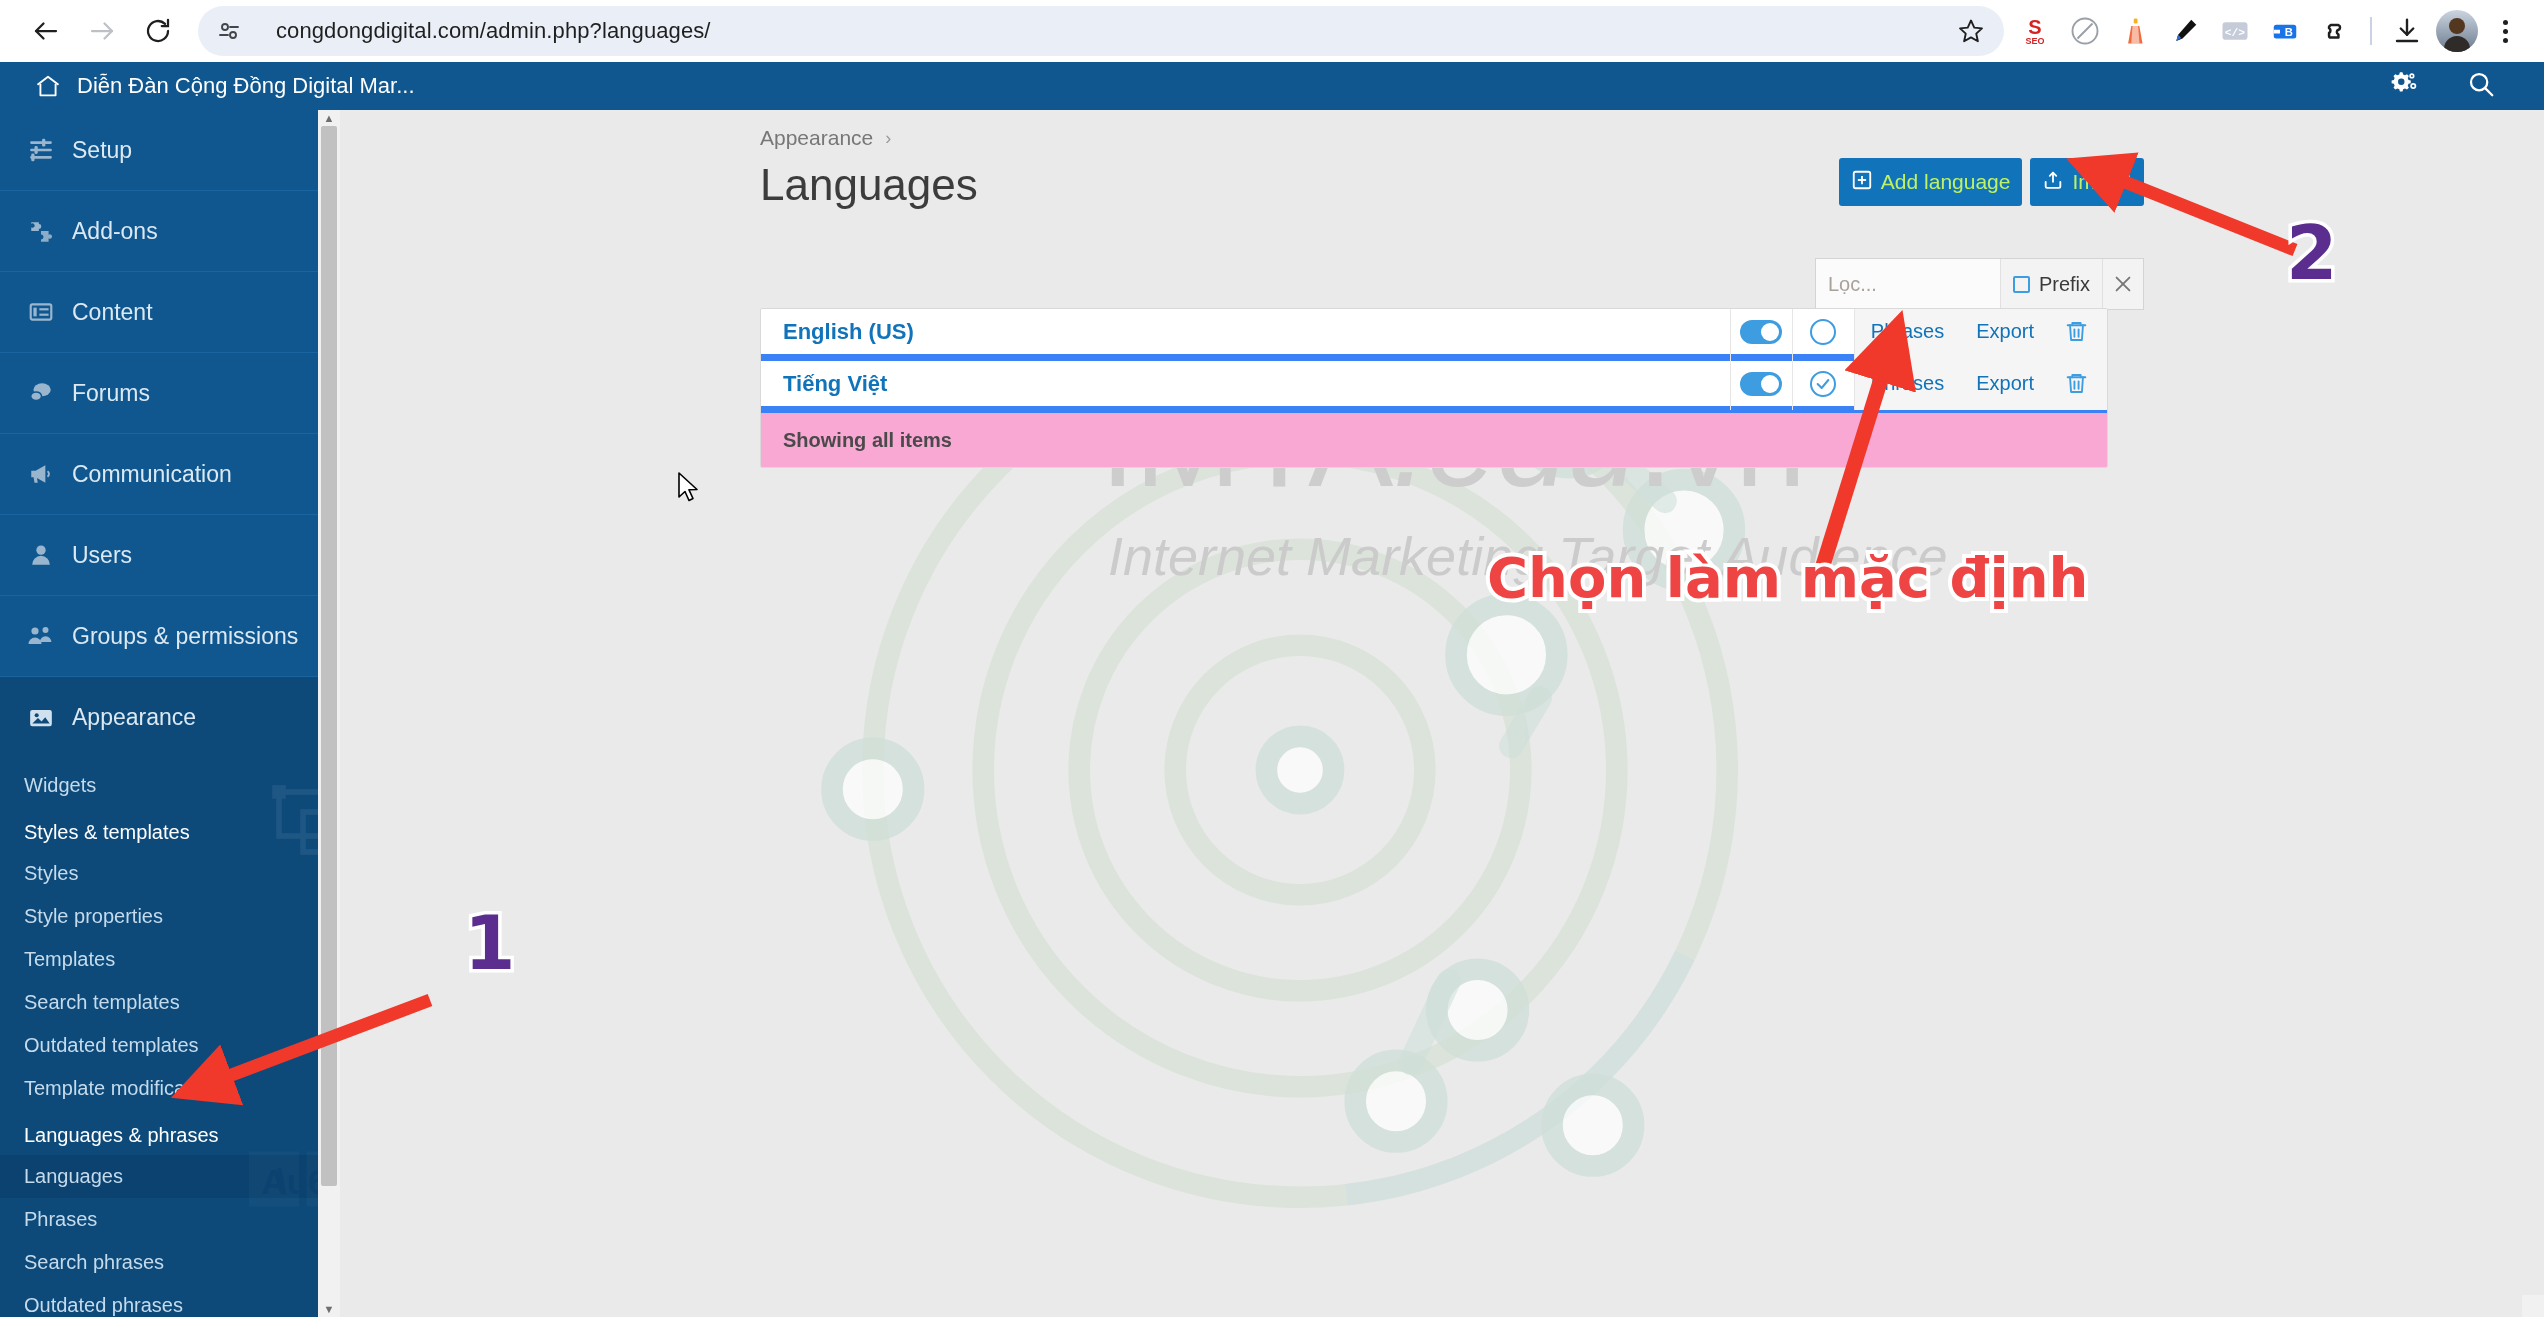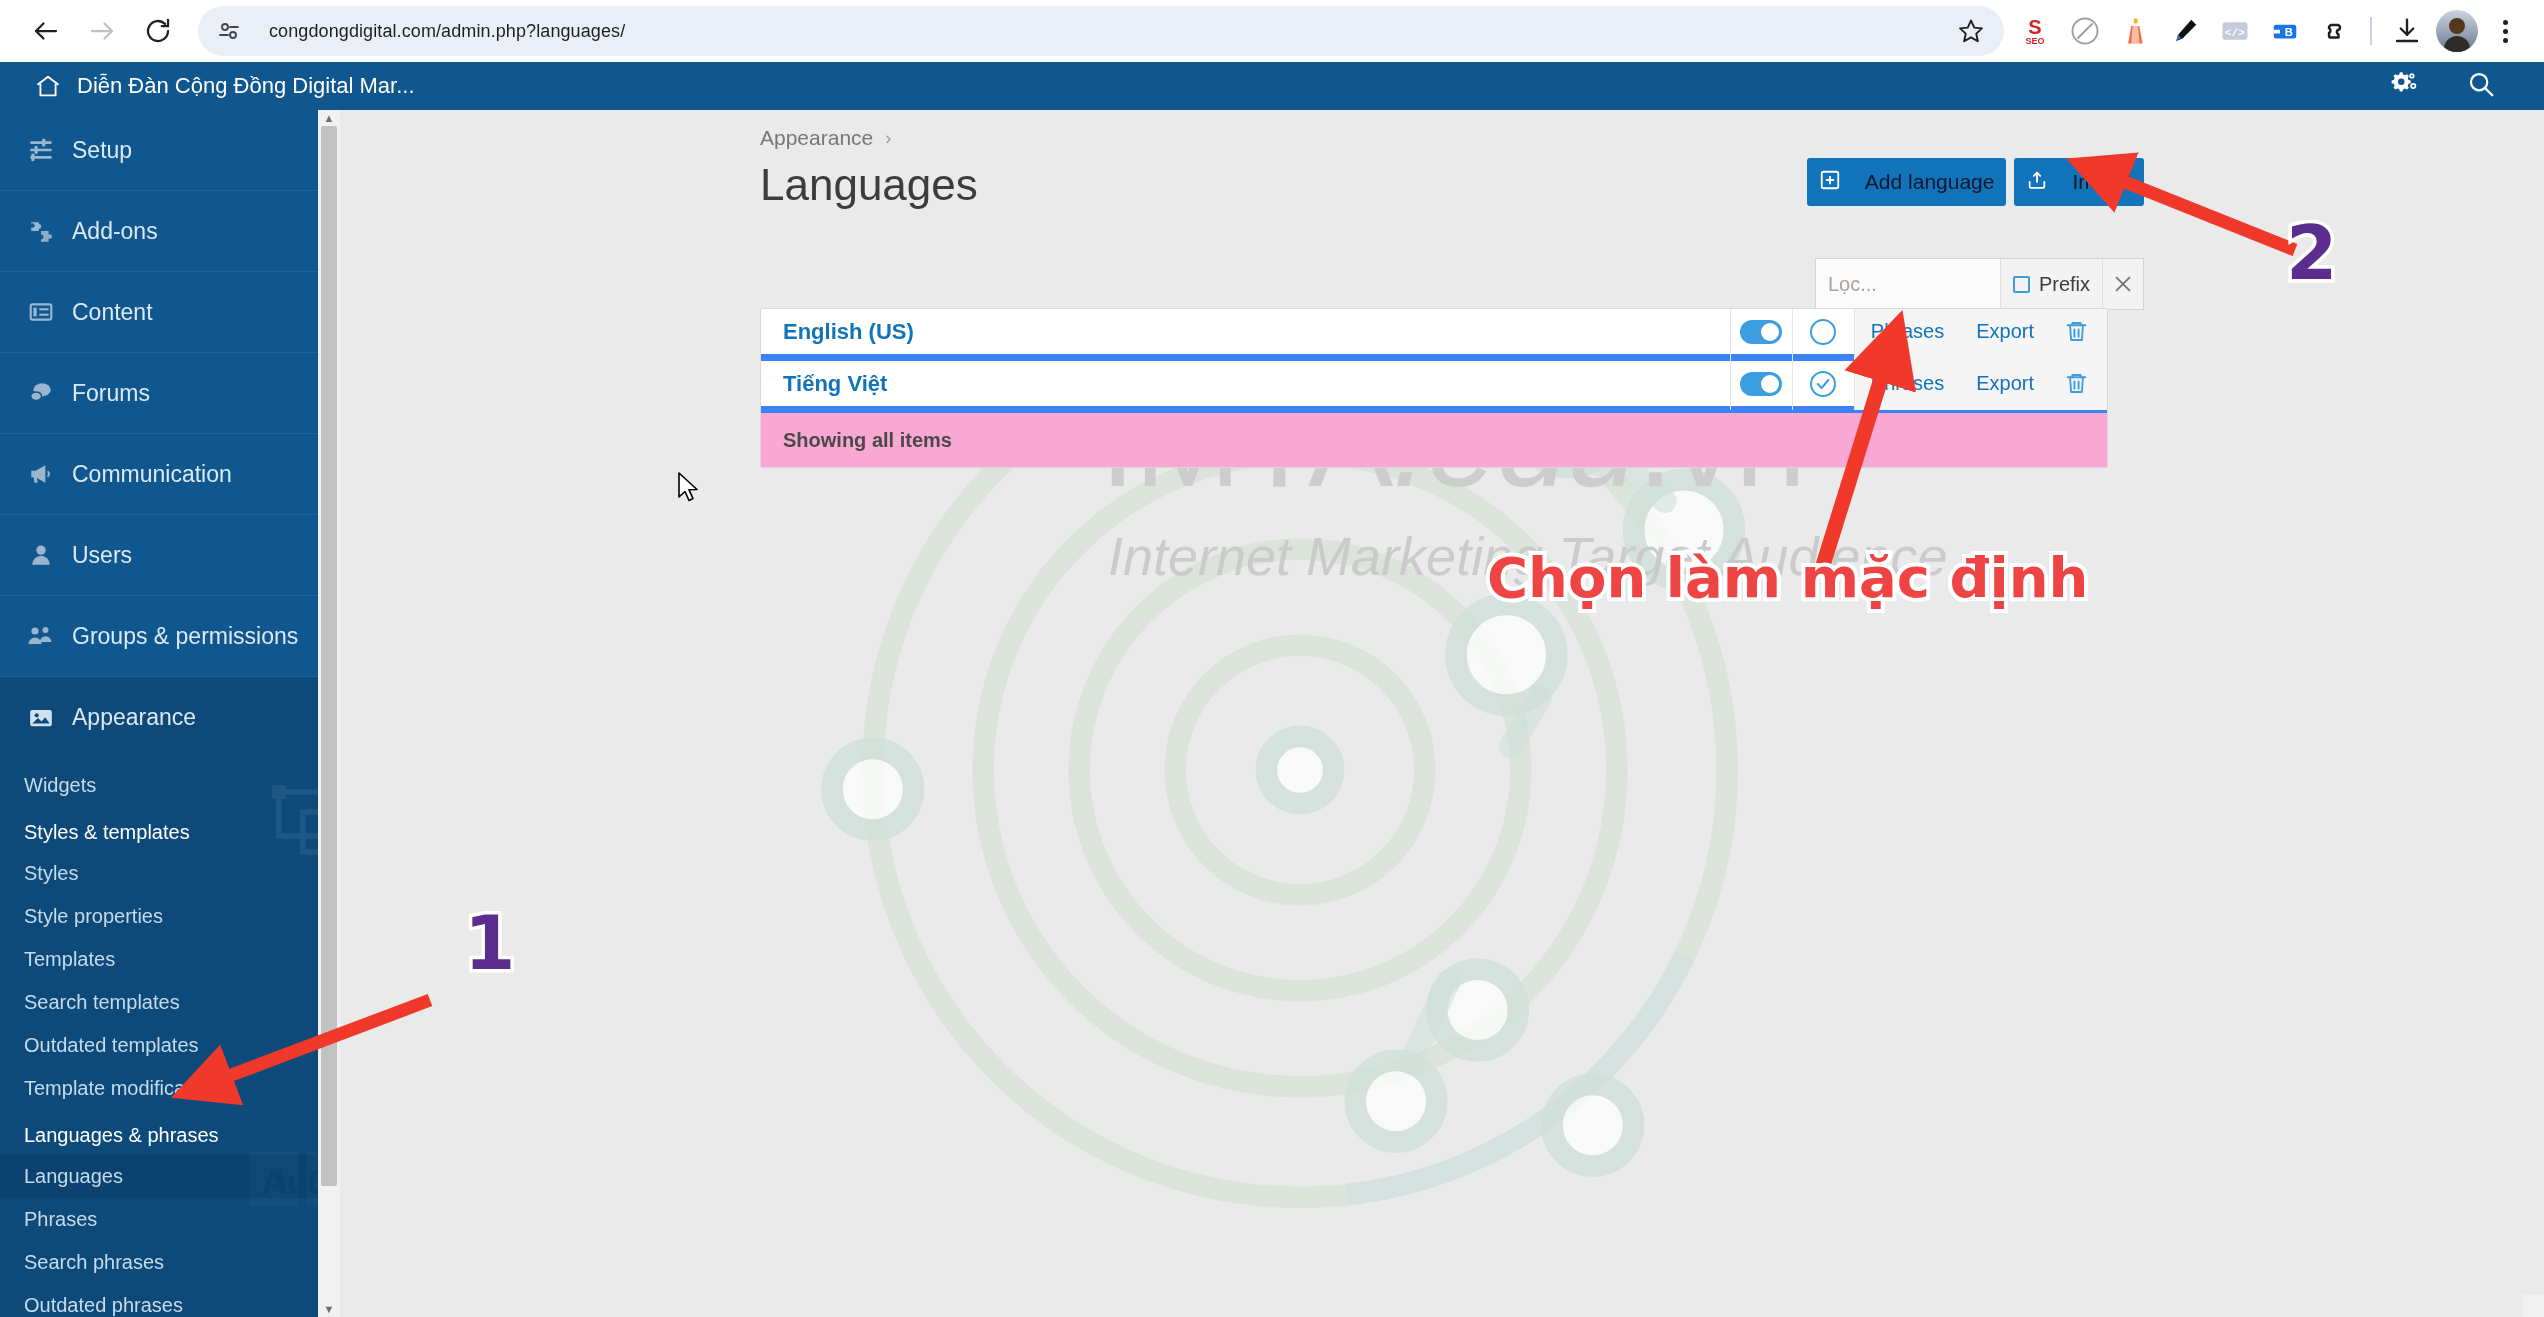--- a/index.html
+++ b/index.html
@@ -20,21 +20,21 @@
     color: #1f1f1f; flex: 0 0 auto;
   }
   .nav-btn.disabled { color: #bdc1c6; }
   .omnibox {
     flex: 1 1 auto; height: 50px; margin-left: 12px; margin-right: 8px;
     background: #eaeff7; border-radius: 25px;
     display: flex; align-items: center; padding: 0 16px; position: relative;
   }
   .omnibox .site-ctl { width: 30px; height: 30px; display:flex; align-items:center; justify-content:center; color:#44474a; flex:0 0 auto; }
   .omnibox .url {
-    margin-left: 25px; font-size: 18px; color: #1f1f1f; letter-spacing: .1px;
+    margin-left: 32px; font-size: 22px; color: #1f1f1f; letter-spacing: .1px;
     white-space: nowrap; overflow: hidden;
   }
   .omnibox .star { margin-left: auto; width: 34px; height: 34px; display:flex;align-items:center;justify-content:center; color:#1f1f1f; }
   .ext-strip { display: flex; align-items: center; gap: 4px; flex: 0 0 auto; }
   .ext-icon { width: 46px; height: 46px; display:flex; align-items:center; justify-content:center; }
   .ext-sep { width: 2px; height: 28px; background: #c9d3e6; margin: 0 8px; }
   .avatar-btn { width: 42px; height: 42px; border-radius: 50%; overflow: hidden;
     background: linear-gradient(#cbd5e0, #6b7a8d); display:block; position: relative; }
   .avatar-btn::after {
     content: ""; position: absolute; left: 50%; bottom: 0; width: 26px; height: 16px;
@@ -94,22 +94,22 @@
   .wm-text .it { font-style: italic; }
   .wm-sub { position: absolute; left: 768px; top: 415px; font-size: 54px; color: #cbcbcb; font-style: italic; white-space: nowrap;
             font-family: "Liberation Sans", sans-serif; }
 
   .crumb { position: absolute; left: 420px; top: 16px; font-size: 21px; color: #777; display: flex; align-items:center; gap:12px;}
   .crumb .sep { color: #9a9a9a; font-size: 18px; }
   .h1 { position: absolute; left: 420px; top: 50px; font-size: 44px; color: #3c3c3c; font-weight: normal; }
 
   .btn-row { position: absolute; right: 400px; top: 48px; display: flex; gap: 8px; }
   .btn {
-    background: #1173ba; color: #0f172a; font-size: 21px; height: 48px; padding: 0 12px;
-    display: flex; align-items: center; gap: 24px; border-radius: 3px; border: none;
+    background: #1173ba; color: #bef264; font-size: 21px; height: 48px; padding: 0 12px;
+    display: flex; align-items: center; gap: 8px; border-radius: 3px; border: none;
   }
   .filter-bar {
     position: absolute; right: 400px; top: 148px; width: 329px; height: 52px;
     background: #f3f3f3; border: 1px solid #d4d4d4; display: flex; align-items: stretch;
   }
   .filter-bar .fin {
     flex: 1 1 auto; background: #fbfbfb; border-right: 1px solid #e0e0e0;
     display: flex; align-items: center; padding: 0 12px; font-size: 20px; color: #a8a29b;
   }
   .filter-bar .pfx { display: flex; align-items: center; gap: 9px; padding: 0 12px; font-size: 20px; color: #3b3b3b; background: #f3f3f3; border-right: 1px solid #e0e0e0;}

